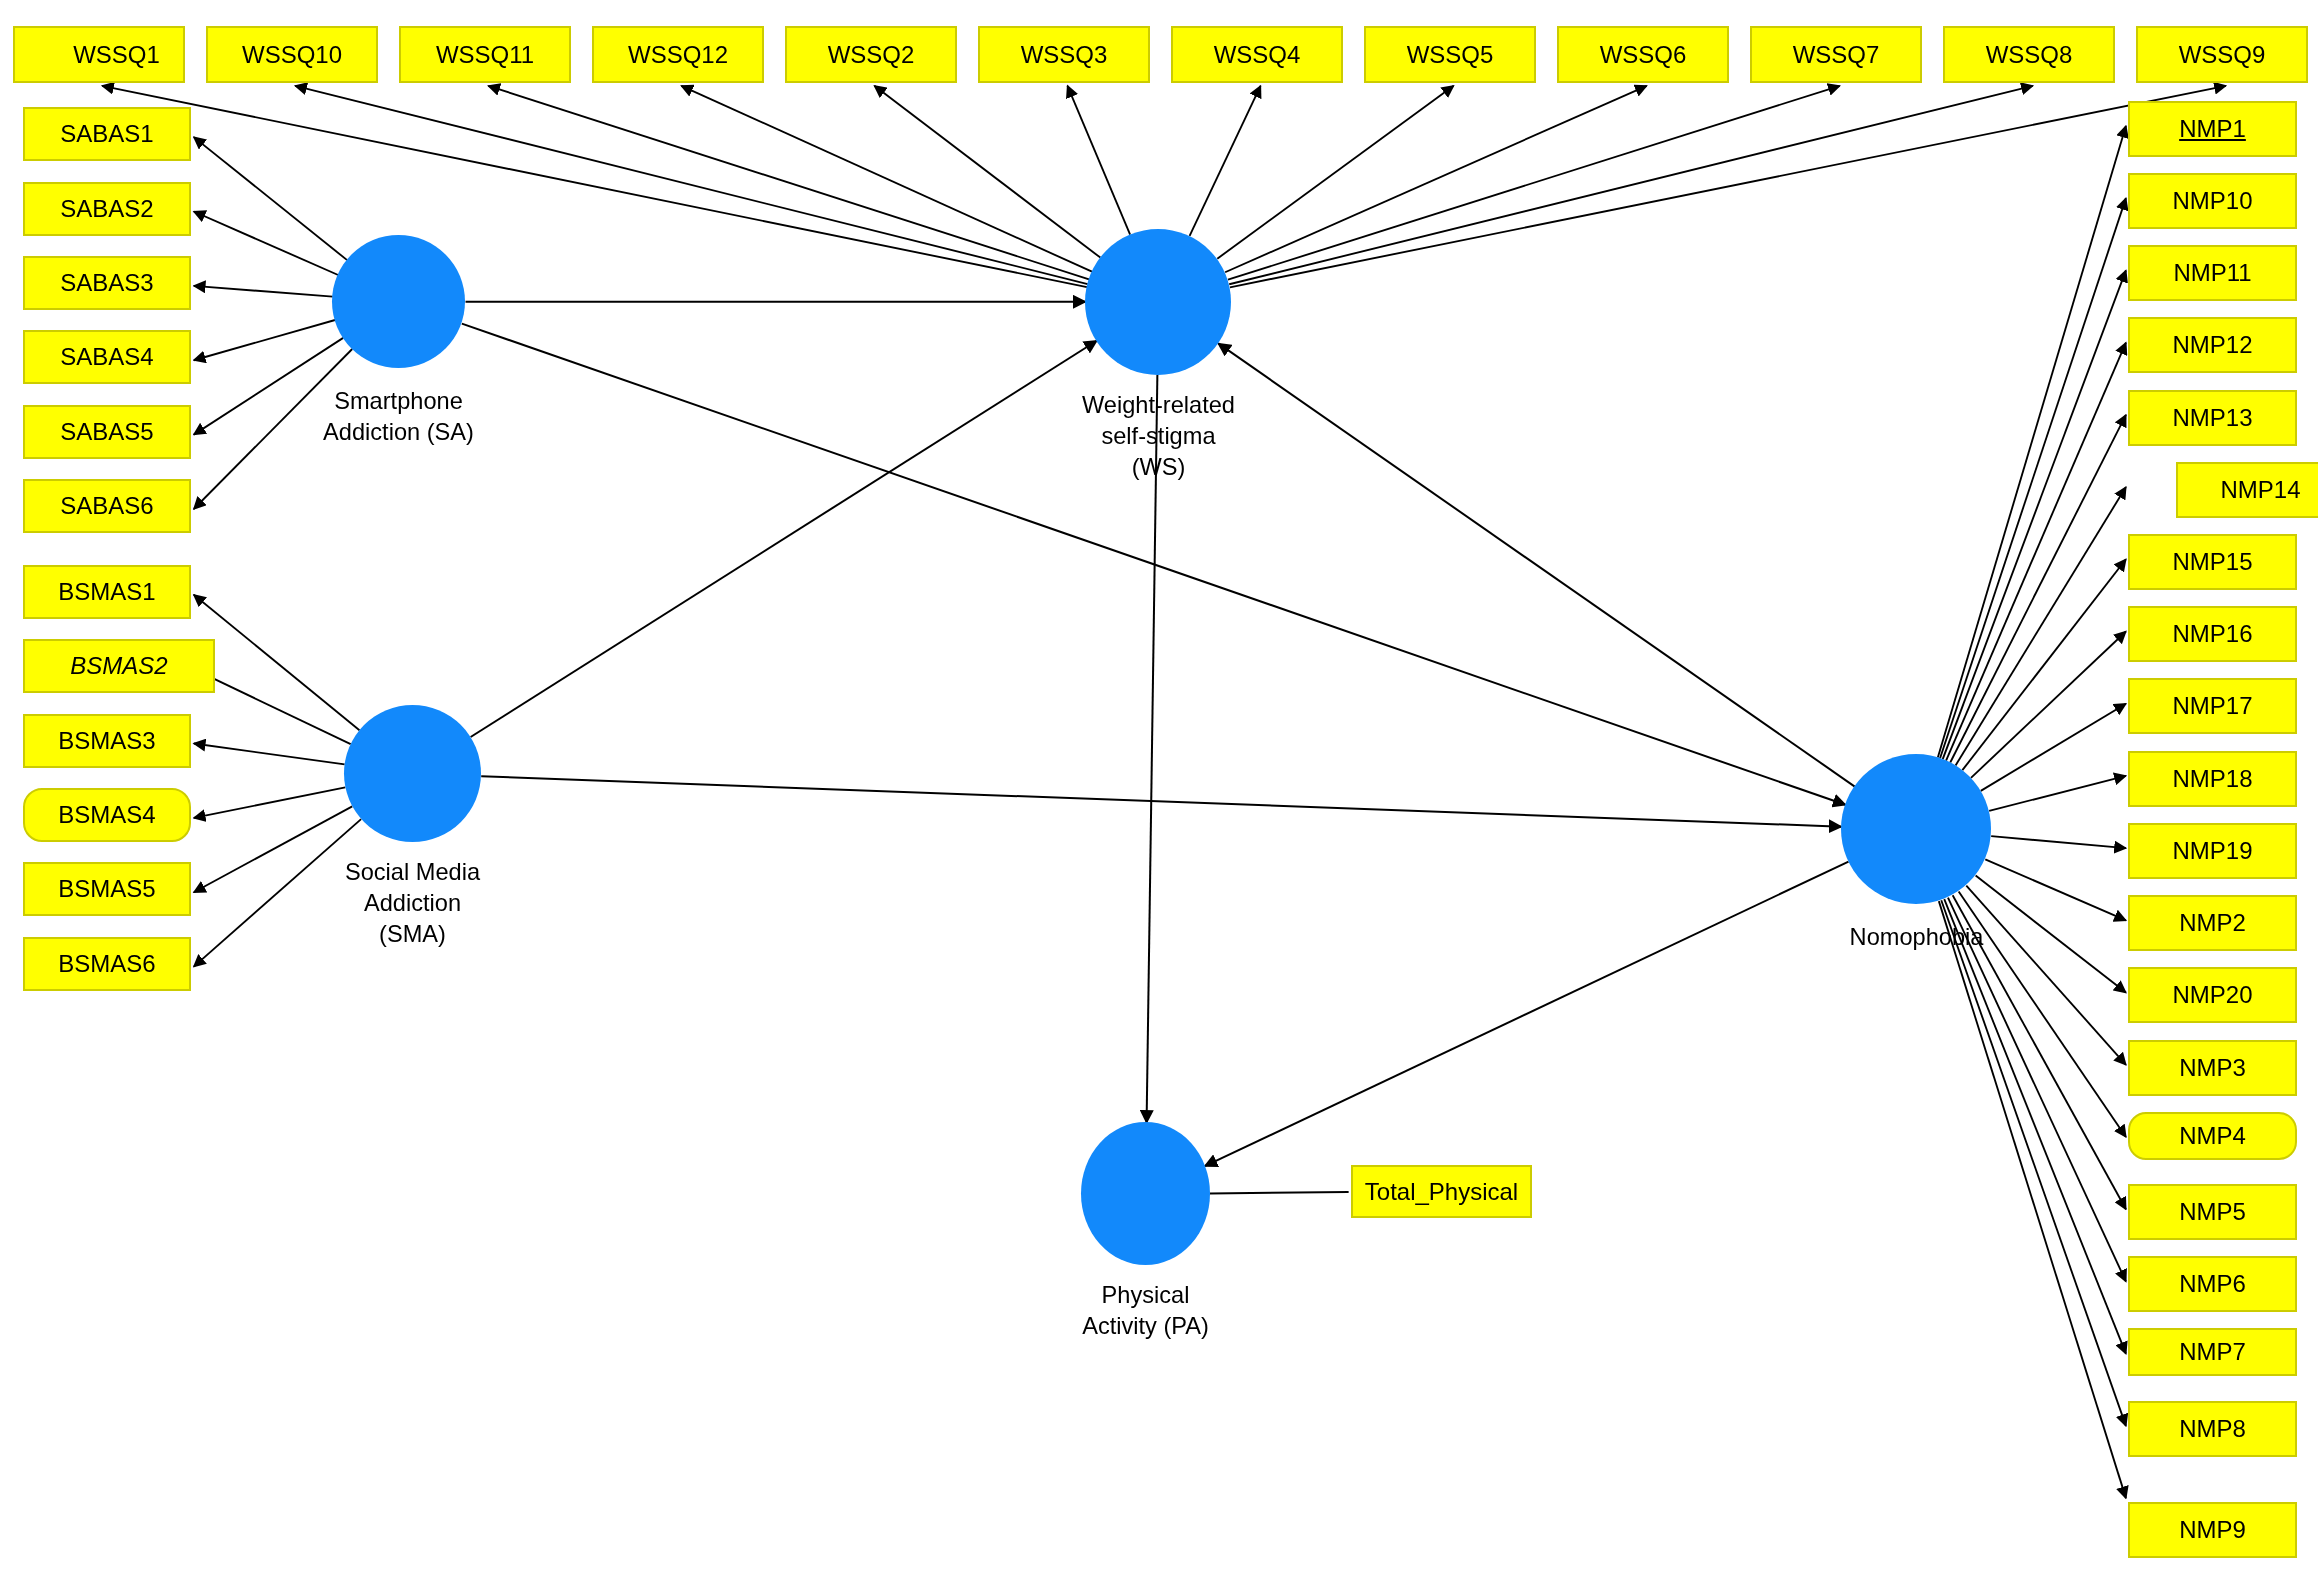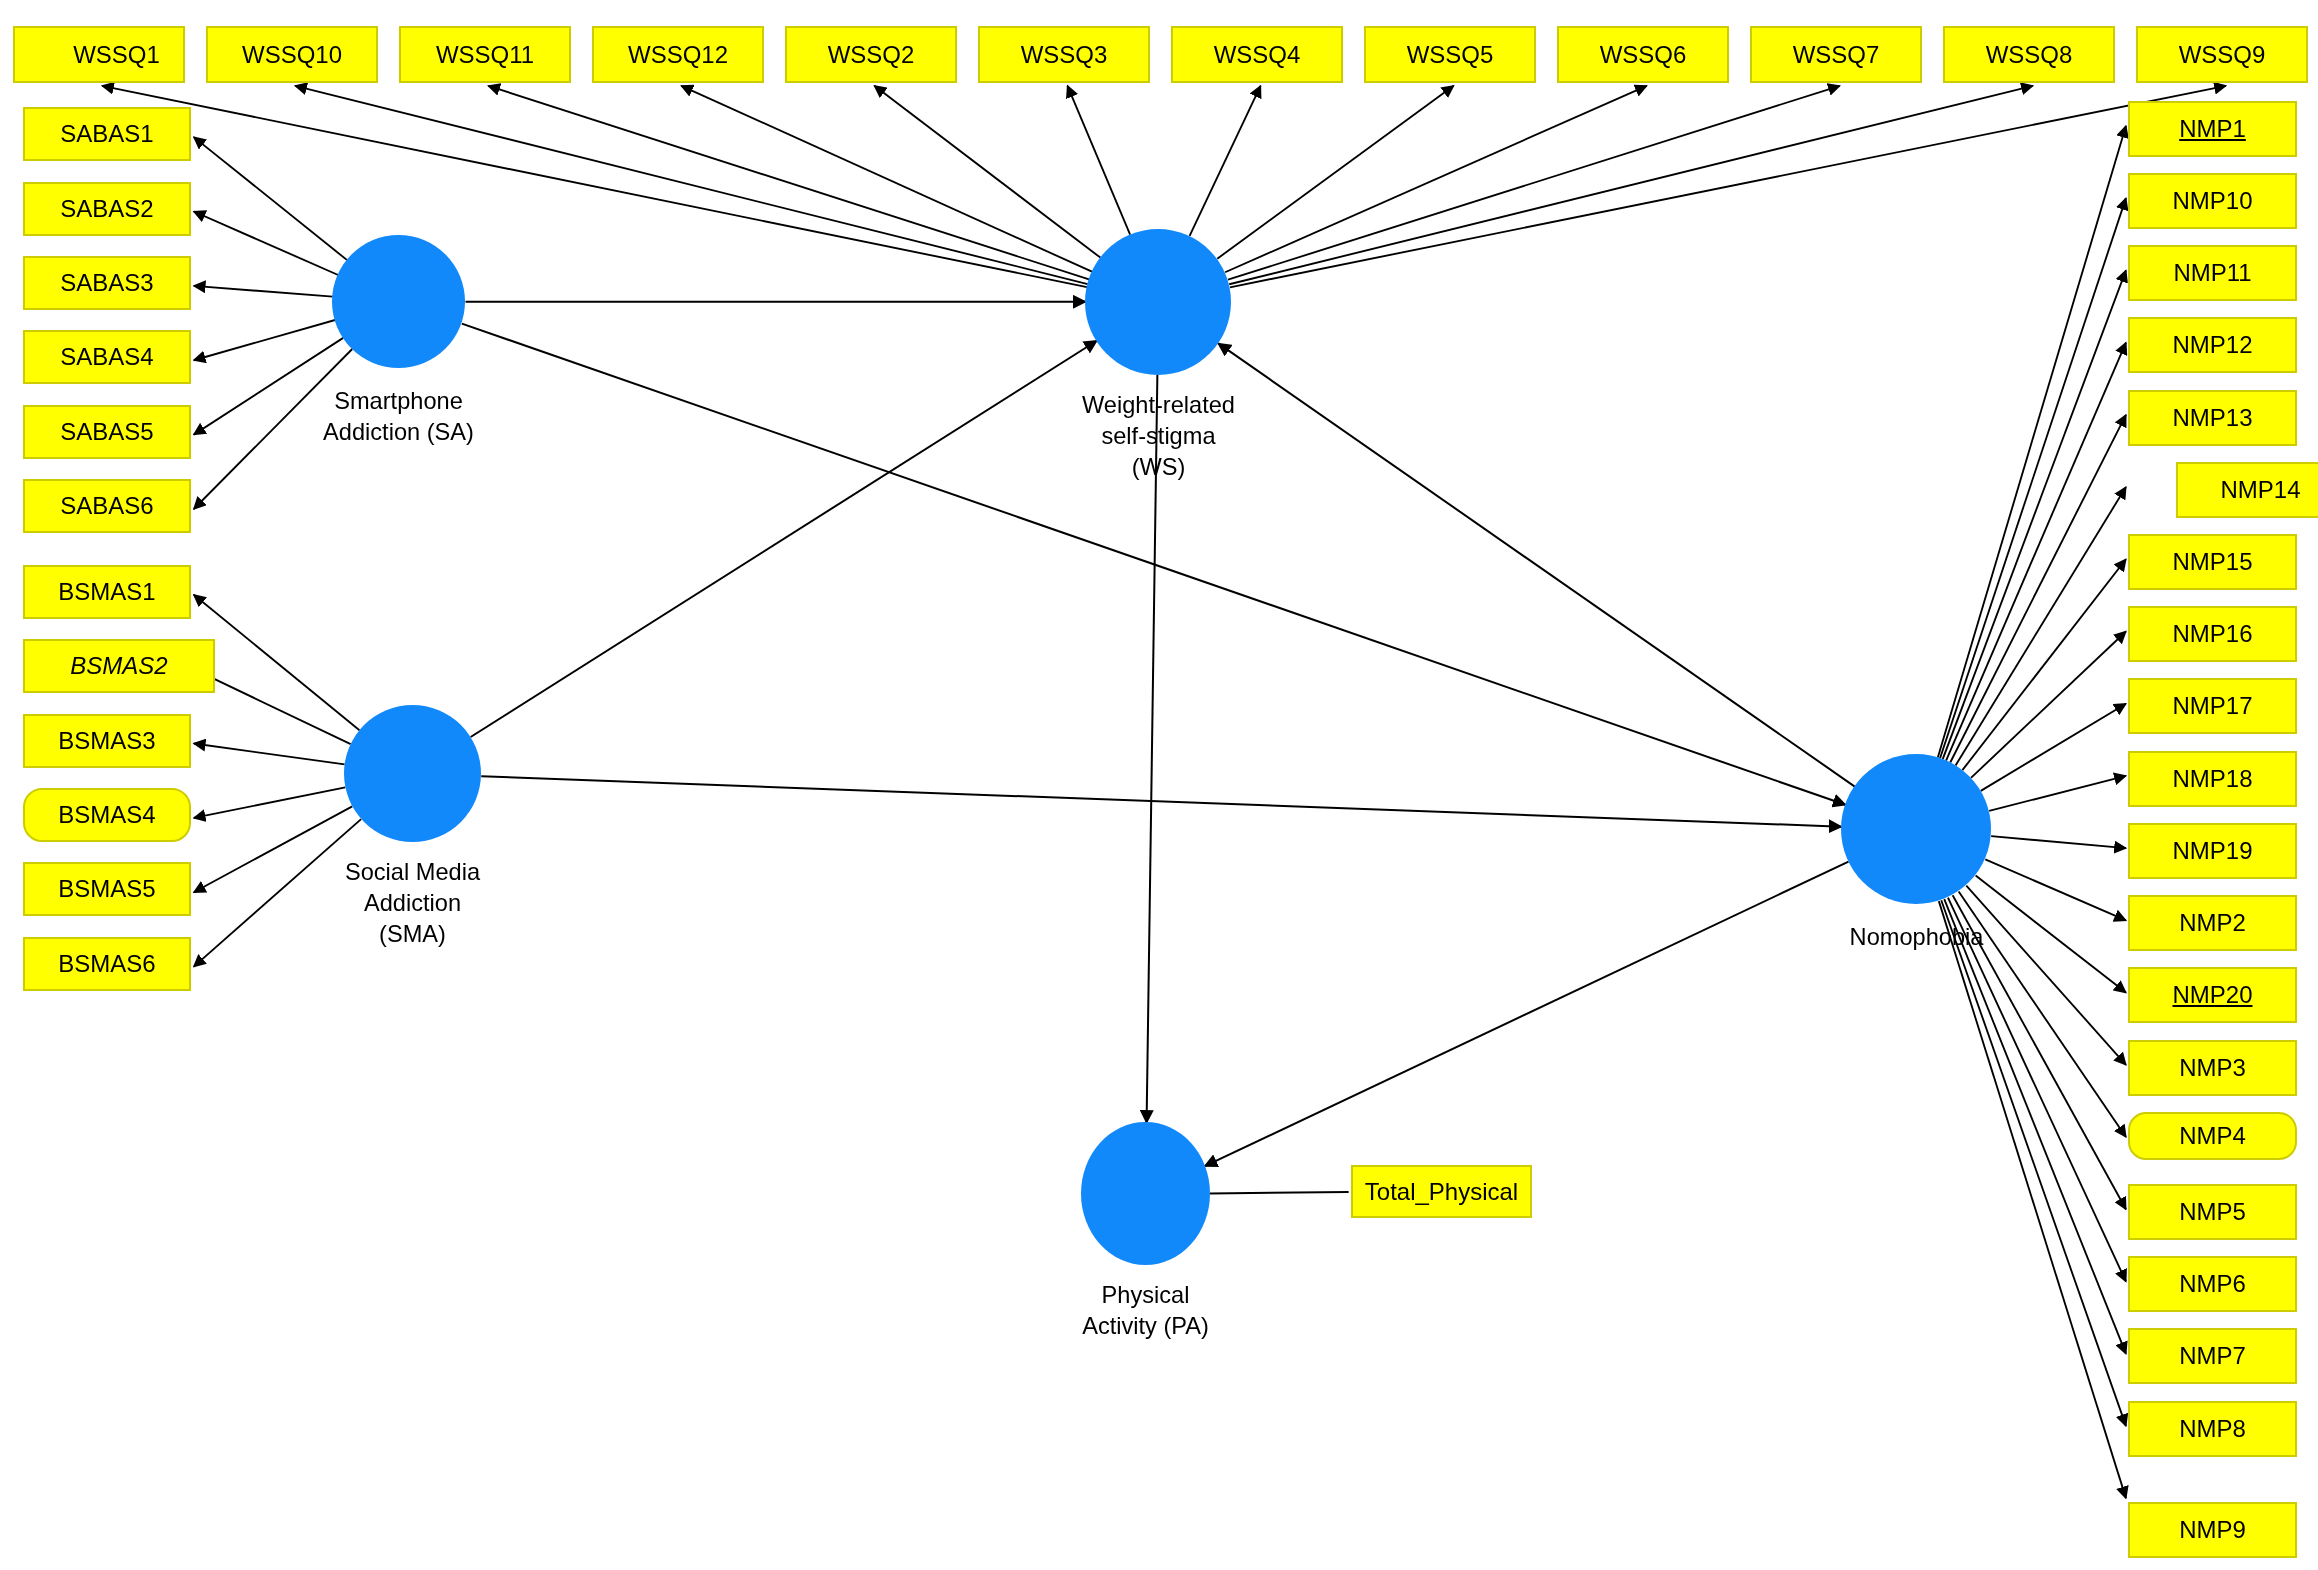--- a/index.html
+++ b/index.html
@@ -182,24 +182,24 @@
       <div class="indicator-box" style="left: 2128px; top: 245px; width: 169px; height: 56px; background: rgb(255, 255, 0); border-color: rgb(204, 204, 0);">NMP11</div>
       <div class="indicator-box" style="left: 2128px; top: 317px; width: 169px; height: 56px; background: rgb(255, 255, 0); border-color: rgb(204, 204, 0);">NMP12</div>
       <div class="indicator-box" style="left: 2128px; top: 390px; width: 169px; height: 56px; background: rgb(255, 255, 0); border-color: rgb(204, 204, 0);">NMP13</div>
       <div class="indicator-box" style="left: 2128px; top: 462px; width: 169px; height: 56px; background: rgb(255, 255, 0); border-color: rgb(204, 204, 0); margin-left: 48px;">NMP14</div>
       <div class="indicator-box" style="left: 2128px; top: 534px; width: 169px; height: 56px; background: rgb(255, 255, 0); border-color: rgb(204, 204, 0);">NMP15</div>
       <div class="indicator-box" style="left: 2128px; top: 606px; width: 169px; height: 56px; background: rgb(255, 255, 0); border-color: rgb(204, 204, 0);">NMP16</div>
       <div class="indicator-box" style="left: 2128px; top: 678px; width: 169px; height: 56px; background: rgb(255, 255, 0); border-color: rgb(204, 204, 0);">NMP17</div>
       <div class="indicator-box" style="left: 2128px; top: 751px; width: 169px; height: 56px; background: rgb(255, 255, 0); border-color: rgb(204, 204, 0);">NMP18</div>
       <div class="indicator-box" style="left: 2128px; top: 823px; width: 169px; height: 56px; background: rgb(255, 255, 0); border-color: rgb(204, 204, 0);">NMP19</div>
       <div class="indicator-box" style="left: 2128px; top: 895px; width: 169px; height: 56px; background: rgb(255, 255, 0); border-color: rgb(204, 204, 0);">NMP2</div>
-      <div class="indicator-box" style="left: 2128px; top: 967px; width: 169px; height: 56px; background: rgb(255, 255, 0); border-color: rgb(204, 204, 0); text-decoration: underline;">NMP20</div>
+      <div class="indicator-box" style="left: 2128px; top: 967px; width: 169px; height: 56px; background: rgb(255, 255, 0); border-color: rgb(204, 204, 0);">NMP20</div>
       <div class="indicator-box" style="left: 2128px; top: 1040px; width: 169px; height: 56px; background: rgb(255, 255, 0); border-color: rgb(204, 204, 0);">NMP3</div>
       <div class="indicator-box" style="left: 2128px; top: 1112px; width: 169px; height: 48px; background: rgb(255, 255, 0); border-color: rgb(204, 204, 0); border-radius: 18px;">NMP4</div>
       <div class="indicator-box" style="left: 2128px; top: 1184px; width: 169px; height: 56px; background: rgb(255, 255, 0); border-color: rgb(204, 204, 0);">NMP5</div>
       <div class="indicator-box" style="left: 2128px; top: 1256px; width: 169px; height: 56px; background: rgb(255, 255, 0); border-color: rgb(204, 204, 0);">NMP6</div>
-      <div class="indicator-box" style="left: 2128px; top: 1328px; width: 169px; height: 56px; background: rgb(255, 255, 0); border-color: rgb(204, 204, 0);">NMP7</div>
+      <div class="indicator-box" style="left: 2128px; top: 1328px; width: 169px; height: 48px; background: rgb(255, 255, 0); border-color: rgb(204, 204, 0);">NMP7</div>
       <div class="indicator-box" style="left: 2128px; top: 1401px; width: 169px; height: 56px; background: rgb(255, 255, 0); border-color: rgb(204, 204, 0);">NMP8</div>
       <div class="indicator-box" style="left: 2128px; top: 1473px; width: 169px; height: 56px; background: rgb(255, 255, 0); border-color: rgb(204, 204, 0); margin-top: 29px;">NMP9</div>
       <div class="indicator-box" style="left: 1351px; top: 1165px; width: 181px; height: 53px; background: rgb(255, 255, 0); border-color: rgb(204, 204, 0);">Total_Physical</div>
     </div>
 </div>
 
 
 </body></html>

